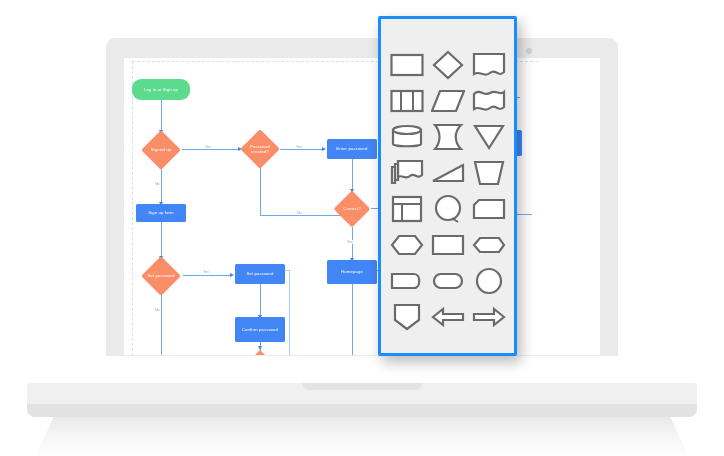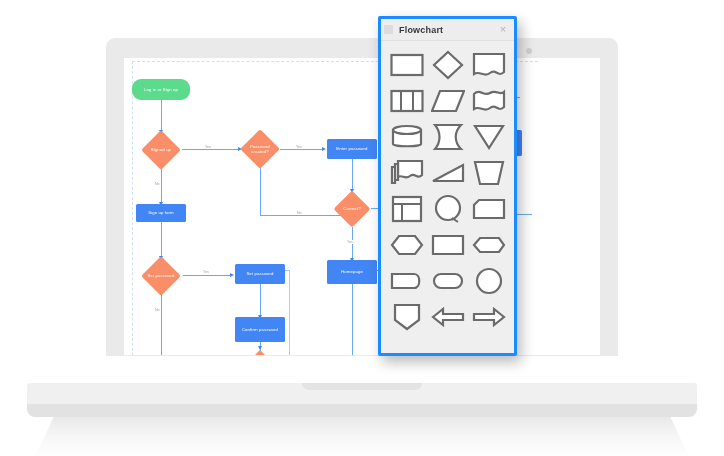--- a/index.html
+++ b/index.html
@@ -264,25 +264,20 @@
       <span class="edge-lbl" style="left:336px;top:29px;">No</span>
     </div>
   </div>
 
   <div class="base-top"></div>
   <div class="base-notch"></div>
   <div class="base-front"></div>
   <div class="base-shadow"></div>
 
   <div class="panel">
-    <div class="panel-header">
-      <div class="panel-dot"></div>
-      <div class="panel-title">Flowchart</div>
-      <div class="panel-close">×</div>
-    </div>
 
     <div class="palette">
       <div>
           <svg width="34" height="24">
             <rect class="sw" x="1.5" y="2" width="31" height="20"></rect>
           </svg>
         </div>
       <div>
           <svg width="32" height="30">
             <polygon class="sw" points="16,2 30,15 16,28 2,15"></polygon>

